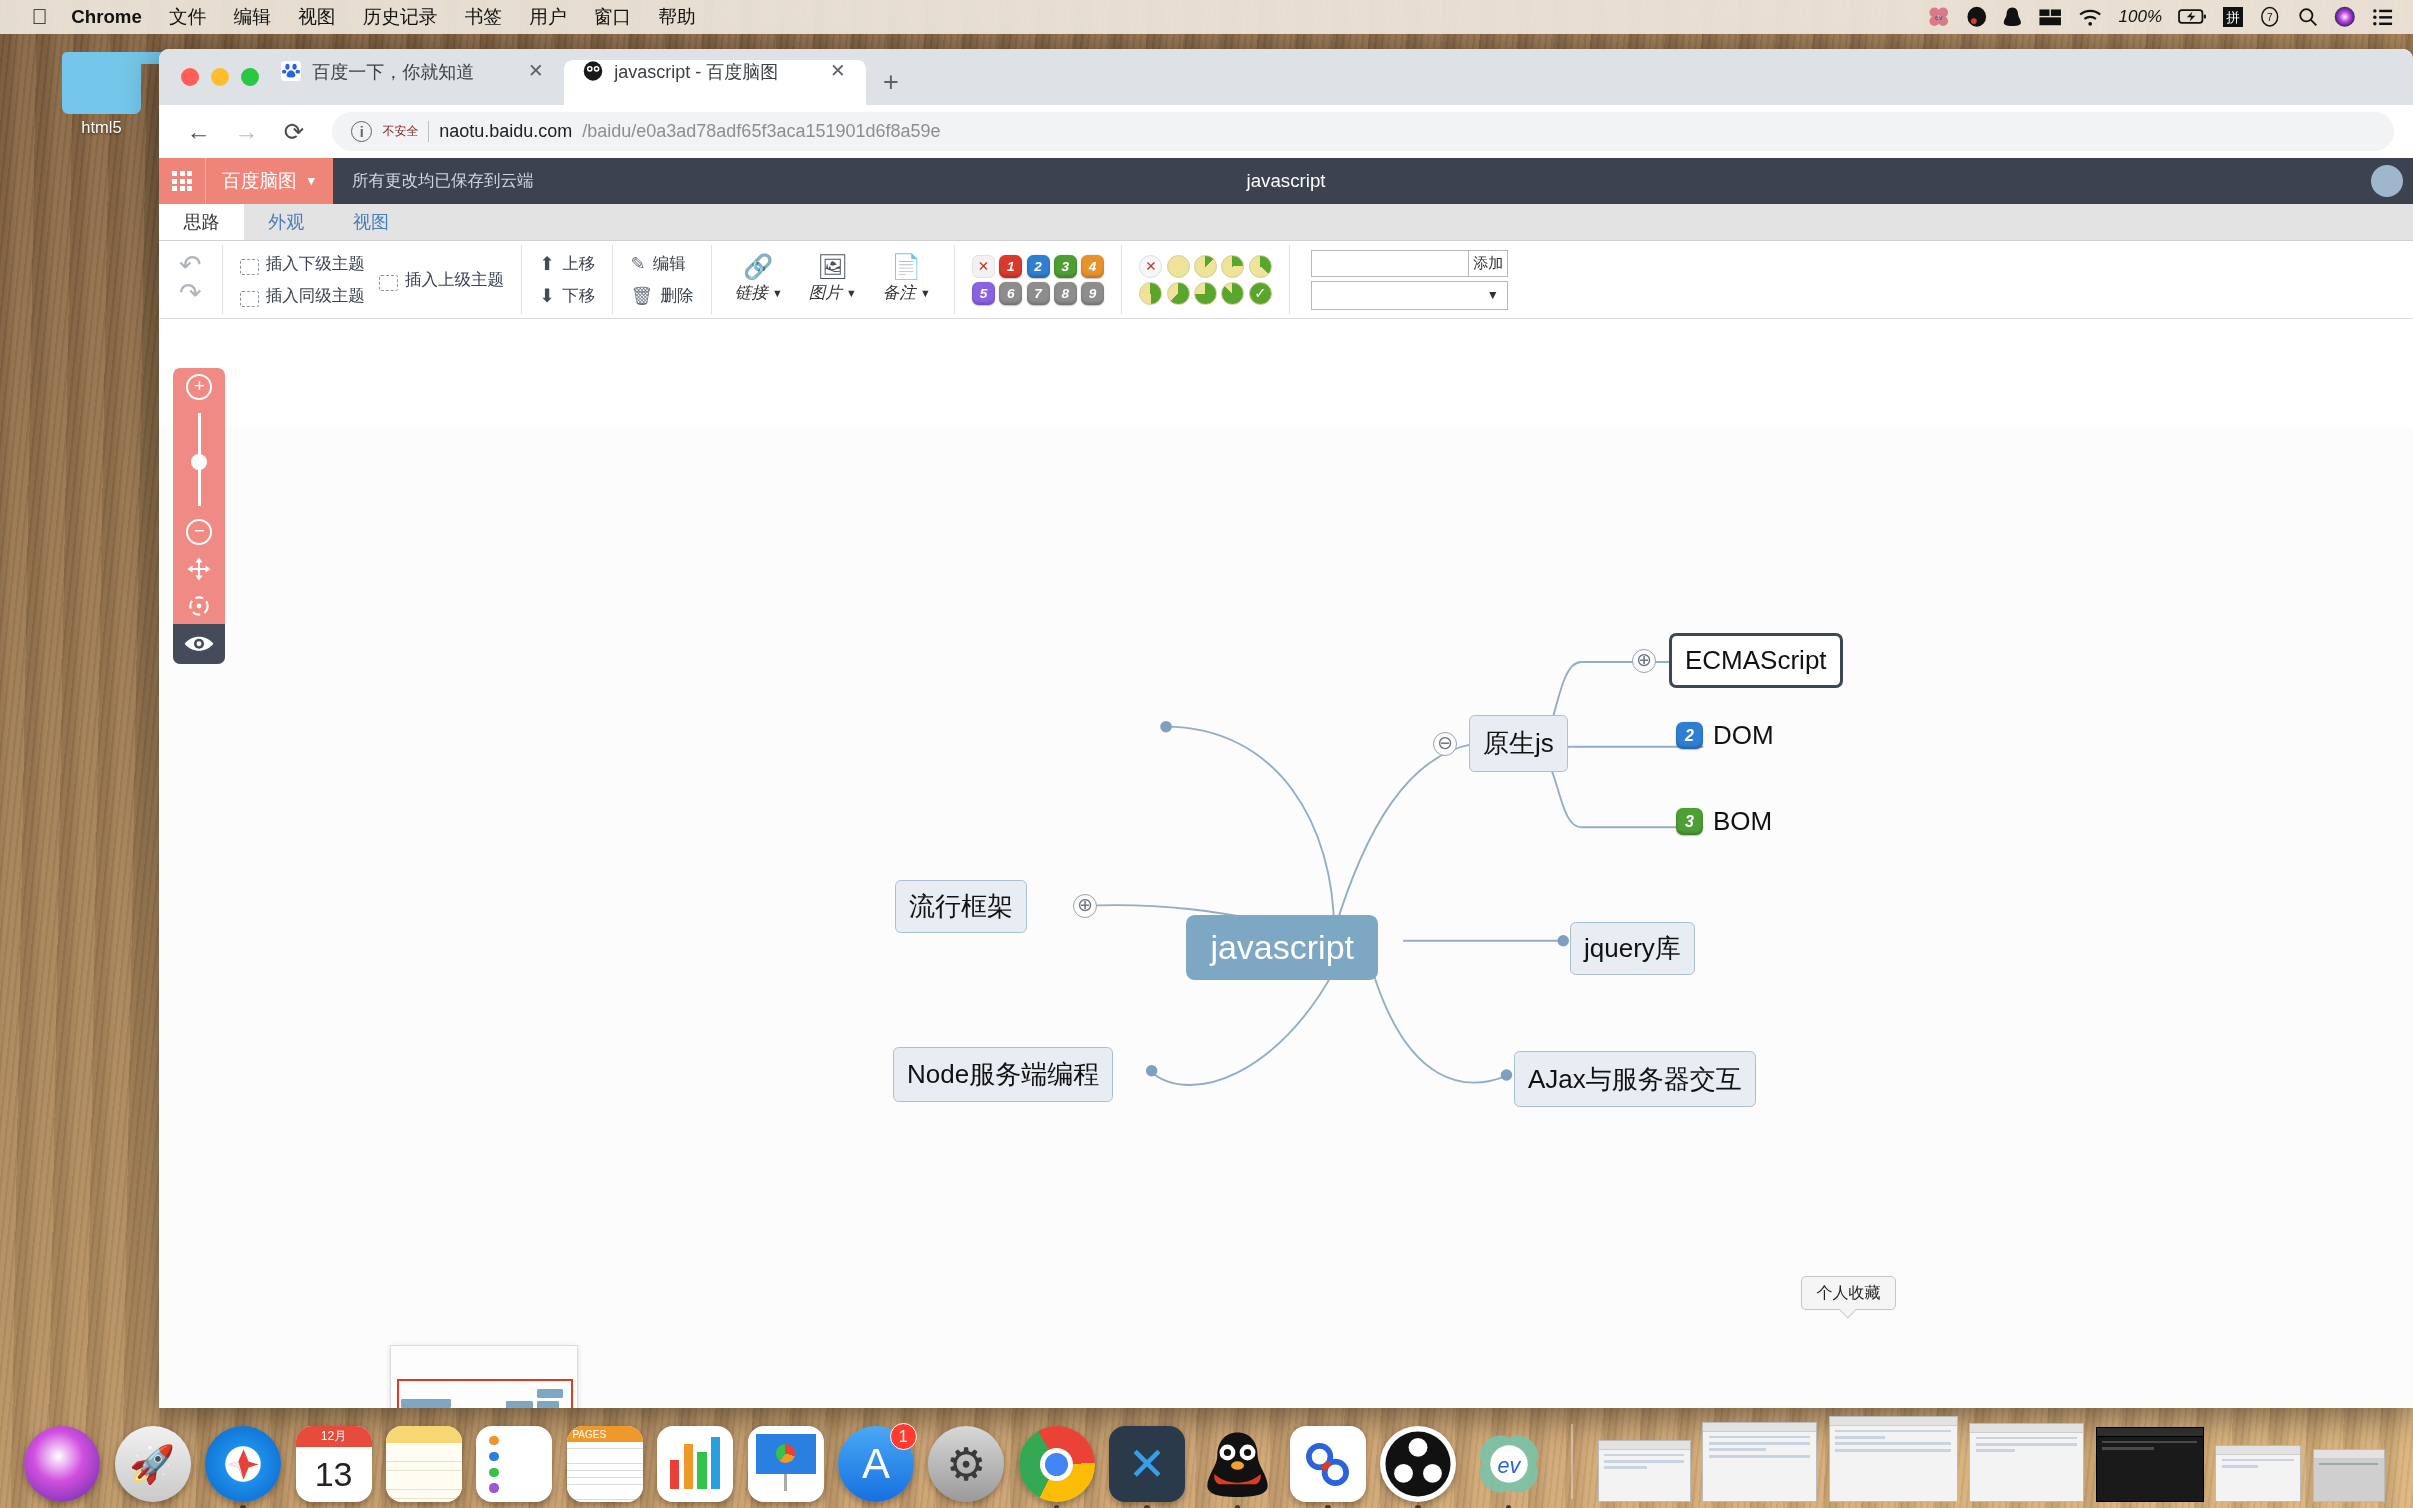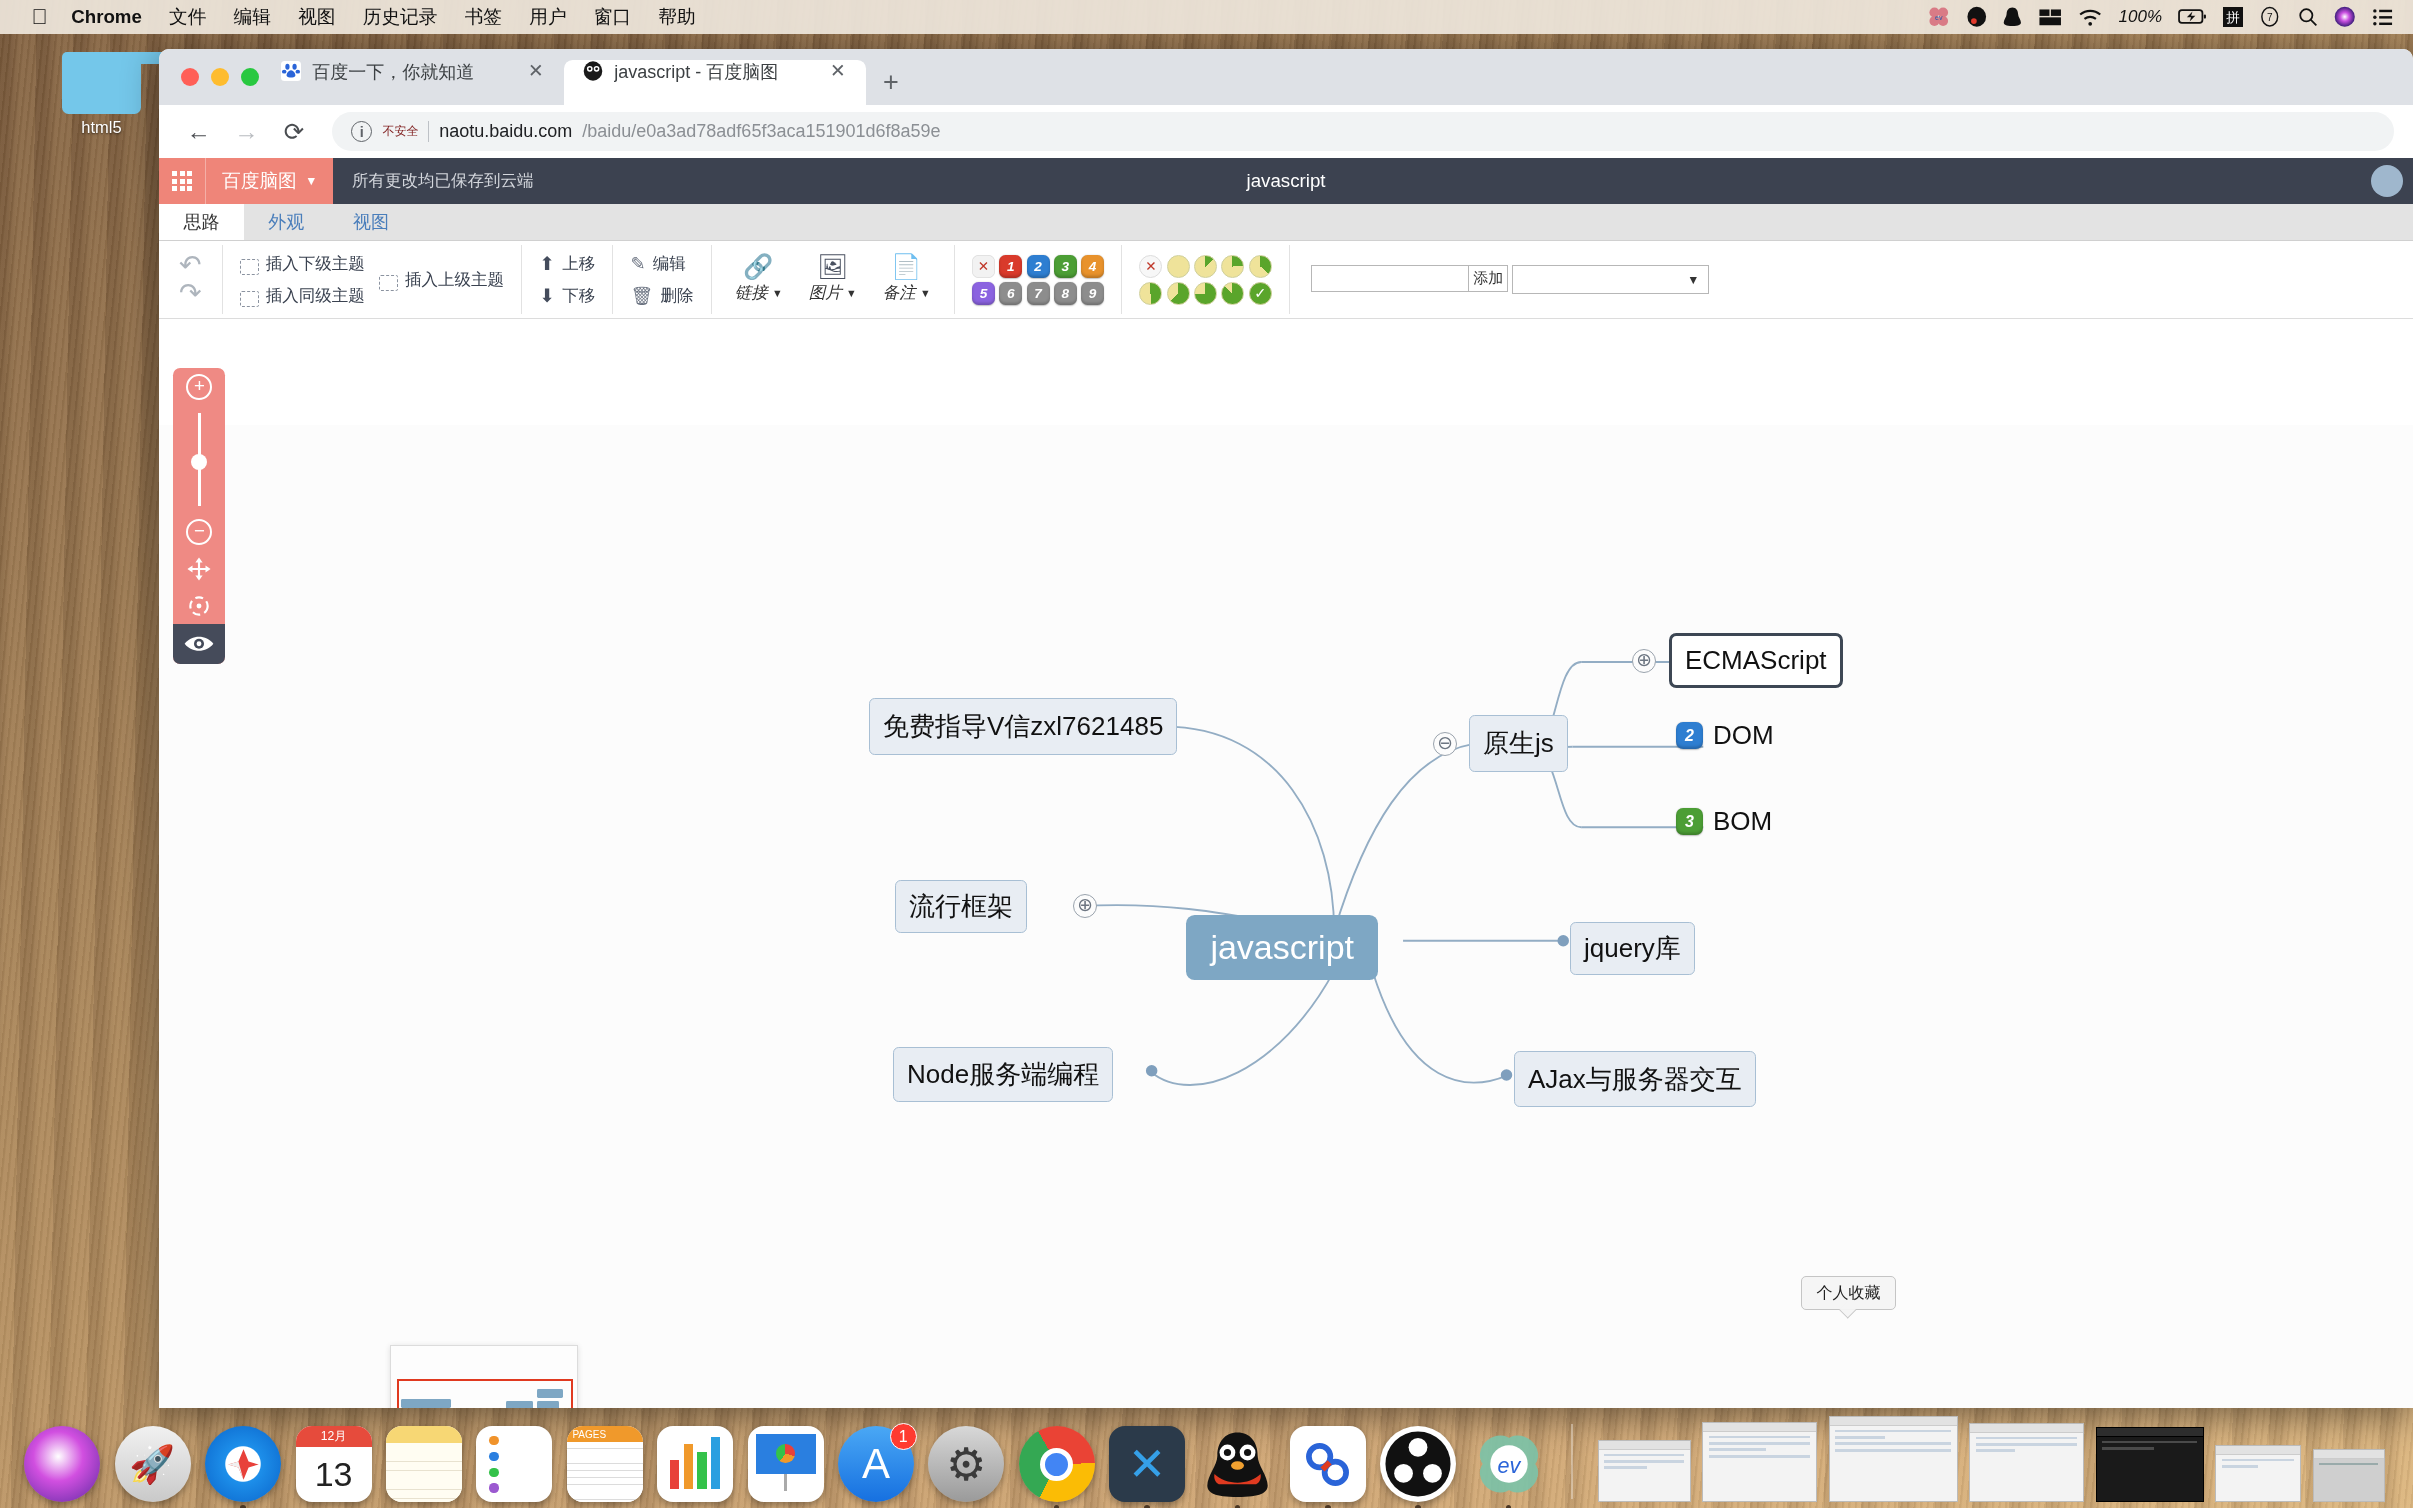--- a/index.html
+++ b/index.html
@@ -115,21 +115,21 @@
   .bigbtn .lb { display: flex; align-items: center; gap: 4.3px; font-style: italic; }
   .bigbtn .lb .caret { font-size: 10.8px; }
 
   .icon-grid { display: grid; grid-template-columns: repeat(5, 1fr); gap: 4.3px; padding: 0 7.2px; }
   .pill { width: 23px; height: 23px; border-radius: 6.5px; display: flex; align-items: center; justify-content: center;
           color: #fff; font-size: 13.6px; font-style: italic; font-weight: bold; box-shadow: inset 0 -2.2px 2.9px rgba(0,0,0,.2), 0 0.7px 1.4px rgba(0,0,0,.25); }
   .pill.x { background: #f2f2f2; color: #c0392b; font-style: normal; box-shadow: inset 0 0 0 0.7px #ddd; }
   .circ { width: 23px; height: 23px; border-radius: 50%; border: 0.7px solid #cfcf9a; }
   .circ.x { background: #f7f7f7; color: #c0392b; display: flex; align-items: center; justify-content: center; font-size: 13.6px; font-weight: bold; border: 0.7px solid #ddd;}
 
-  .addbox { display: flex; flex-direction: row; gap: 3.6px; padding: 0 11.5px; }
+  .addbox { display: flex; flex-direction: column; gap: 3.6px; padding: 0 11.5px; }
   .addrow { display: flex; }
   .addinput { width: 158px; height: 27px; border: 0.7px solid #b7b7b7; background: #fff; }
   .addbtn { width: 39px; height: 27px; border: 0.7px solid #b7b7b7; border-left: none; background: #fff; font-size: 15px; display: flex; align-items: center; justify-content: center; color: #333; }
   .selrow { width: 197px; height: 29px; border: 0.7px solid #b7b7b7; background: #fff; display: flex; align-items: center; justify-content: flex-end; padding-right: 8.6px; }
   .selrow .caret { font-size: 12.2px; color: #333; }
 
   
   #canvas { position: absolute; top: 267px; left: 0; right: 0; bottom: 0; background: #fcfcfc; overflow: hidden; }
   #wires { position: absolute; inset: 0; }
 
@@ -534,21 +534,20 @@
         <g fill="#7f9fbd">
           <circle cx="1402" cy="420" r="8"></circle>
           <circle cx="1955" cy="718" r="8"></circle>
           <circle cx="1382" cy="899" r="8"></circle>
           <circle cx="1876" cy="905" r="8"></circle>
         </g>
       </svg>
 
       <div class="node root" style="left:1027px; top:490px; height:65px;">javascript</div>
 
-      <div class="node" style="left:710px; top:273px; height:57px;">免费指导V信zxl7621485</div>
 
       <div class="node" style="left:736px; top:455px; height:53px;">流行框架</div>
       <div class="toggle" style="left:914px; top:469px;">⊕</div>
 
       <div class="node" style="left:1310px; top:290px; height:57px;">原生js</div>
       <div class="toggle" style="left:1274px; top:307px;">⊖</div>
 
       <div class="node sel" style="left:1510px; top:208px; height:55px;">ECMAScript</div>
       <div class="toggle" style="left:1473px; top:224px;">⊕</div>
 

